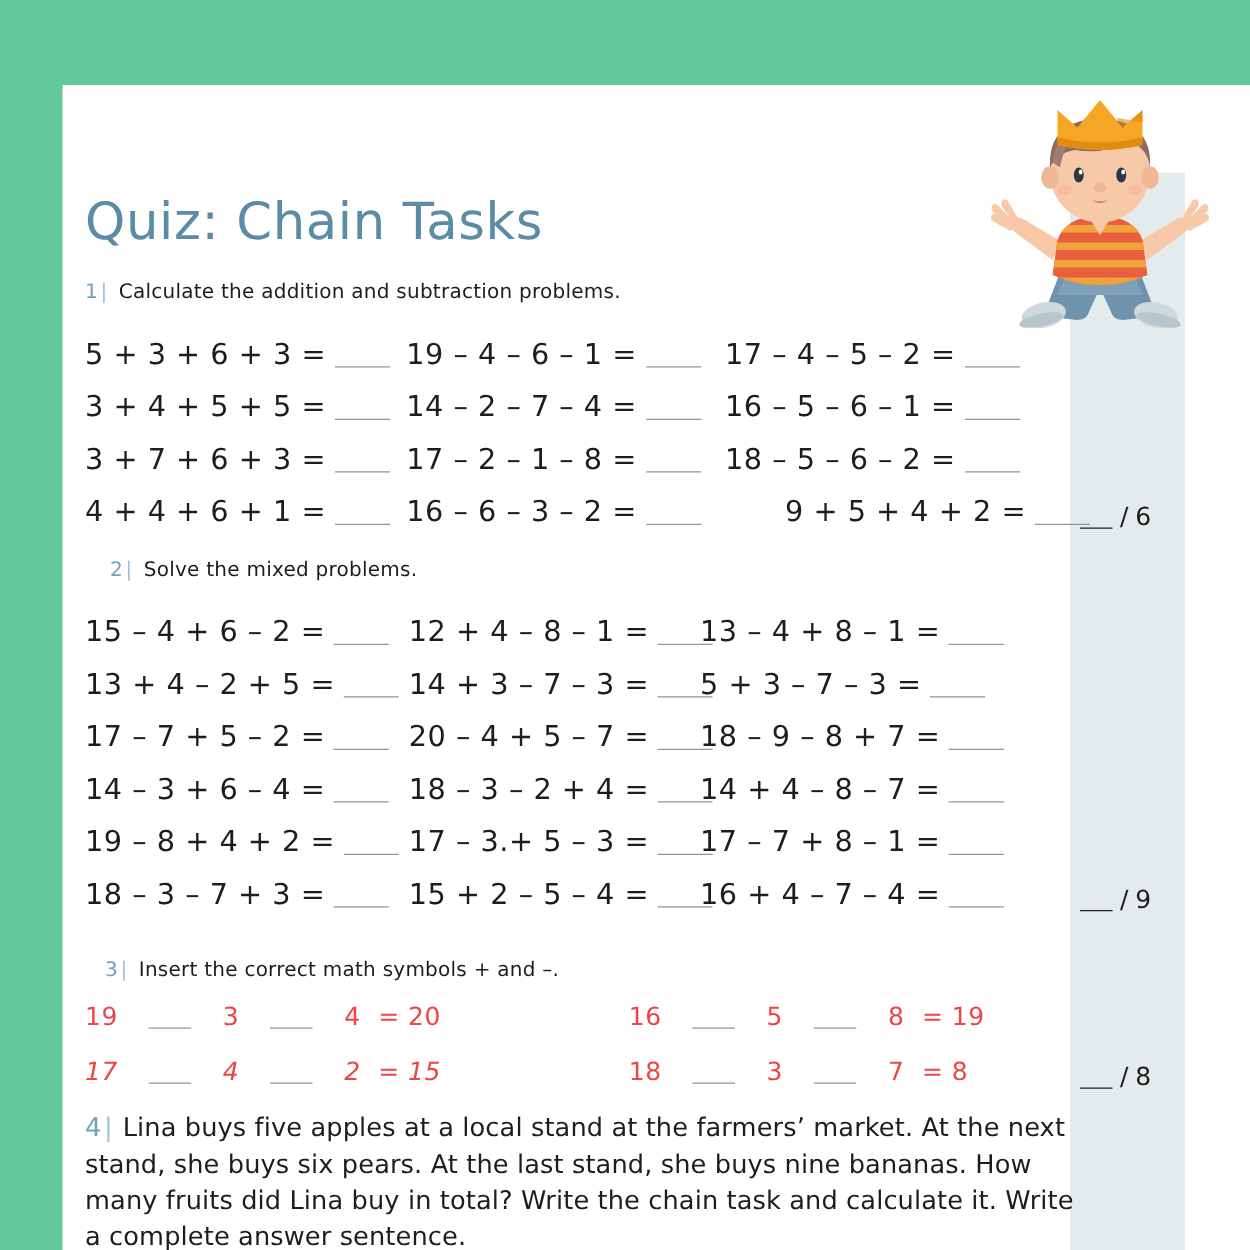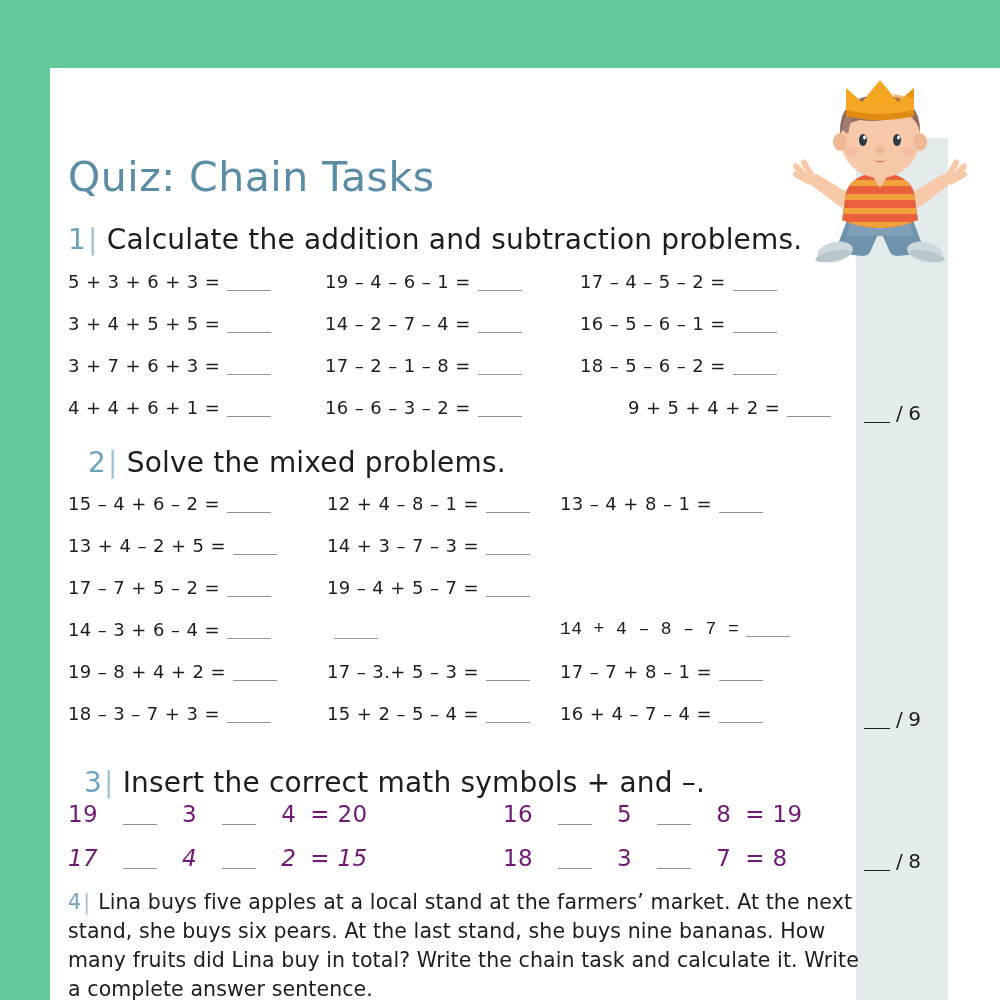--- a/index.html
+++ b/index.html
@@ -50,36 +50,36 @@
     font-weight: 400;
     letter-spacing: 0.5px;
     color: #5b8ca6;
     white-space: nowrap;
   }
 
   
   .instruction {
     position: absolute;
     white-space: nowrap;
-    font-size: 28px;
+    font-size: 16px;
     color: #1d1d1b;
     letter-spacing: 0.2px;
   }
   .instruction .ex-num {
     color: #6fa3bd;
   }
   .instruction .ex-bar {
     color: #9ec3d4;
     padding: 0 9px 0 2px;
   }
 
   
   .prob {
     position: absolute;
-    font-size: 18px;
+    font-size: 23px;
     color: #1d1d1b;
     white-space: nowrap;
     letter-spacing: 0.4px;
   }
   .blank {
     display: inline-block;
     width: 44px;
     border-bottom: 1.6px solid #8f9698;
     margin-left: 7px;
     vertical-align: -3px;
@@ -90,22 +90,22 @@
     margin-left: 3px;
     margin-right: 3px;
   }
   .prob.rightalign {
     text-align: left;
   }
 
   
   .symrow {
     position: absolute;
-    font-size: 23px;
-    color: #701a75;
+    font-size: 20px;
+    color: #ef4444;
     white-space: nowrap;
     letter-spacing: 0.4px;
   }
   .symrow .gap { display: inline-block; width: 22px; }
   .symrow .gap-s { display: inline-block; width: 14px; }
 
   
   .score {
     position: absolute;
     font-size: 20px;
@@ -186,27 +186,29 @@
 
     <div class="prob" style="left:18px; top:425px;"><span>15 – 4 + 6 – 2 =</span><span class="blank"></span></div>
     <div class="prob" style="left:18px; top:467px;"><span>13 + 4 – 2 + 5 =</span><span class="blank"></span></div>
     <div class="prob" style="left:18px; top:509px;"><span>17 – 7 + 5 – 2 =</span><span class="blank"></span></div>
     <div class="prob" style="left:18px; top:551px;"><span>14 – 3 + 6 – 4 =</span><span class="blank"></span></div>
     <div class="prob" style="left:18px; top:593px;"><span>19 – 8 + 4 + 2 =</span><span class="blank"></span></div>
     <div class="prob" style="left:18px; top:635px;"><span>18 – 3 – 7 + 3 =</span><span class="blank"></span></div>
 
     <div class="prob" style="left:277px; top:425px;"><span>12 + 4 – 8 – 1 =</span><span class="blank"></span></div>
     <div class="prob" style="left:277px; top:467px;"><span>14 + 3 – 7 – 3 =</span><span class="blank"></span></div>
-    <div class="prob" style="left:277px; top:509px;"><span>19 – 4 + 5 – 7 =</span><span class="blank"></span></div>
-    <div class="prob" style="left:277px; top:551px;"><span class="blank"></span></div>
+    <div class="prob" style="left:277px; top:509px;"><span>20 – 4 + 5 – 7 =</span><span class="blank"></span></div>
+    <div class="prob" style="left:277px; top:551px;"><span>18 – 3 – 2 + 4 =</span><span class="blank"></span></div>
     <div class="prob" style="left:277px; top:593px;"><span>17 – 3.+ 5 – 3 =</span><span class="blank"></span></div>
     <div class="prob" style="left:277px; top:635px;"><span>15 + 2 – 5 – 4 =</span><span class="blank"></span></div>
 
     <div class="prob rightalign" style="left:510px; width:235px; top:425px;"><span>13 – 4 + 8 – 1 =</span><span class="blank"></span></div>
-    <div class="prob rightalign" style="left:510px; width:235px; top:551px;font-family:Liberation Mono, monospace;"><span>14 + 4 – 8 – 7 =</span><span class="blank"></span></div>
+    <div class="prob rightalign" style="left:510px; width:235px; top:467px;"><span>5 + 3 – 7 – 3 =</span><span class="blank"></span></div>
+    <div class="prob rightalign" style="left:510px; width:235px; top:509px;"><span>18 – 9 – 8 + 7 =</span><span class="blank"></span></div>
+    <div class="prob rightalign" style="left:510px; width:235px; top:551px;"><span>14 + 4 – 8 – 7 =</span><span class="blank"></span></div>
     <div class="prob rightalign" style="left:510px; width:235px; top:593px;"><span>17 – 7 + 8 – 1 =</span><span class="blank"></span></div>
     <div class="prob rightalign" style="left:510px; width:235px; top:635px;"><span>16 + 4 – 7 – 4 =</span><span class="blank"></span></div>
 
     <div class="score" style="left:814px; top:639px;">
       <span class="sblank"></span><span class="slash">/</span><span>9</span>
     </div>
 
     <div class="instruction" style="left:34px; top:687px;margin-top:11px;">
       <span class="ex-num">3</span><span class="ex-bar">|</span><span>Insert the correct math symbols + and –.</span>
     </div>

